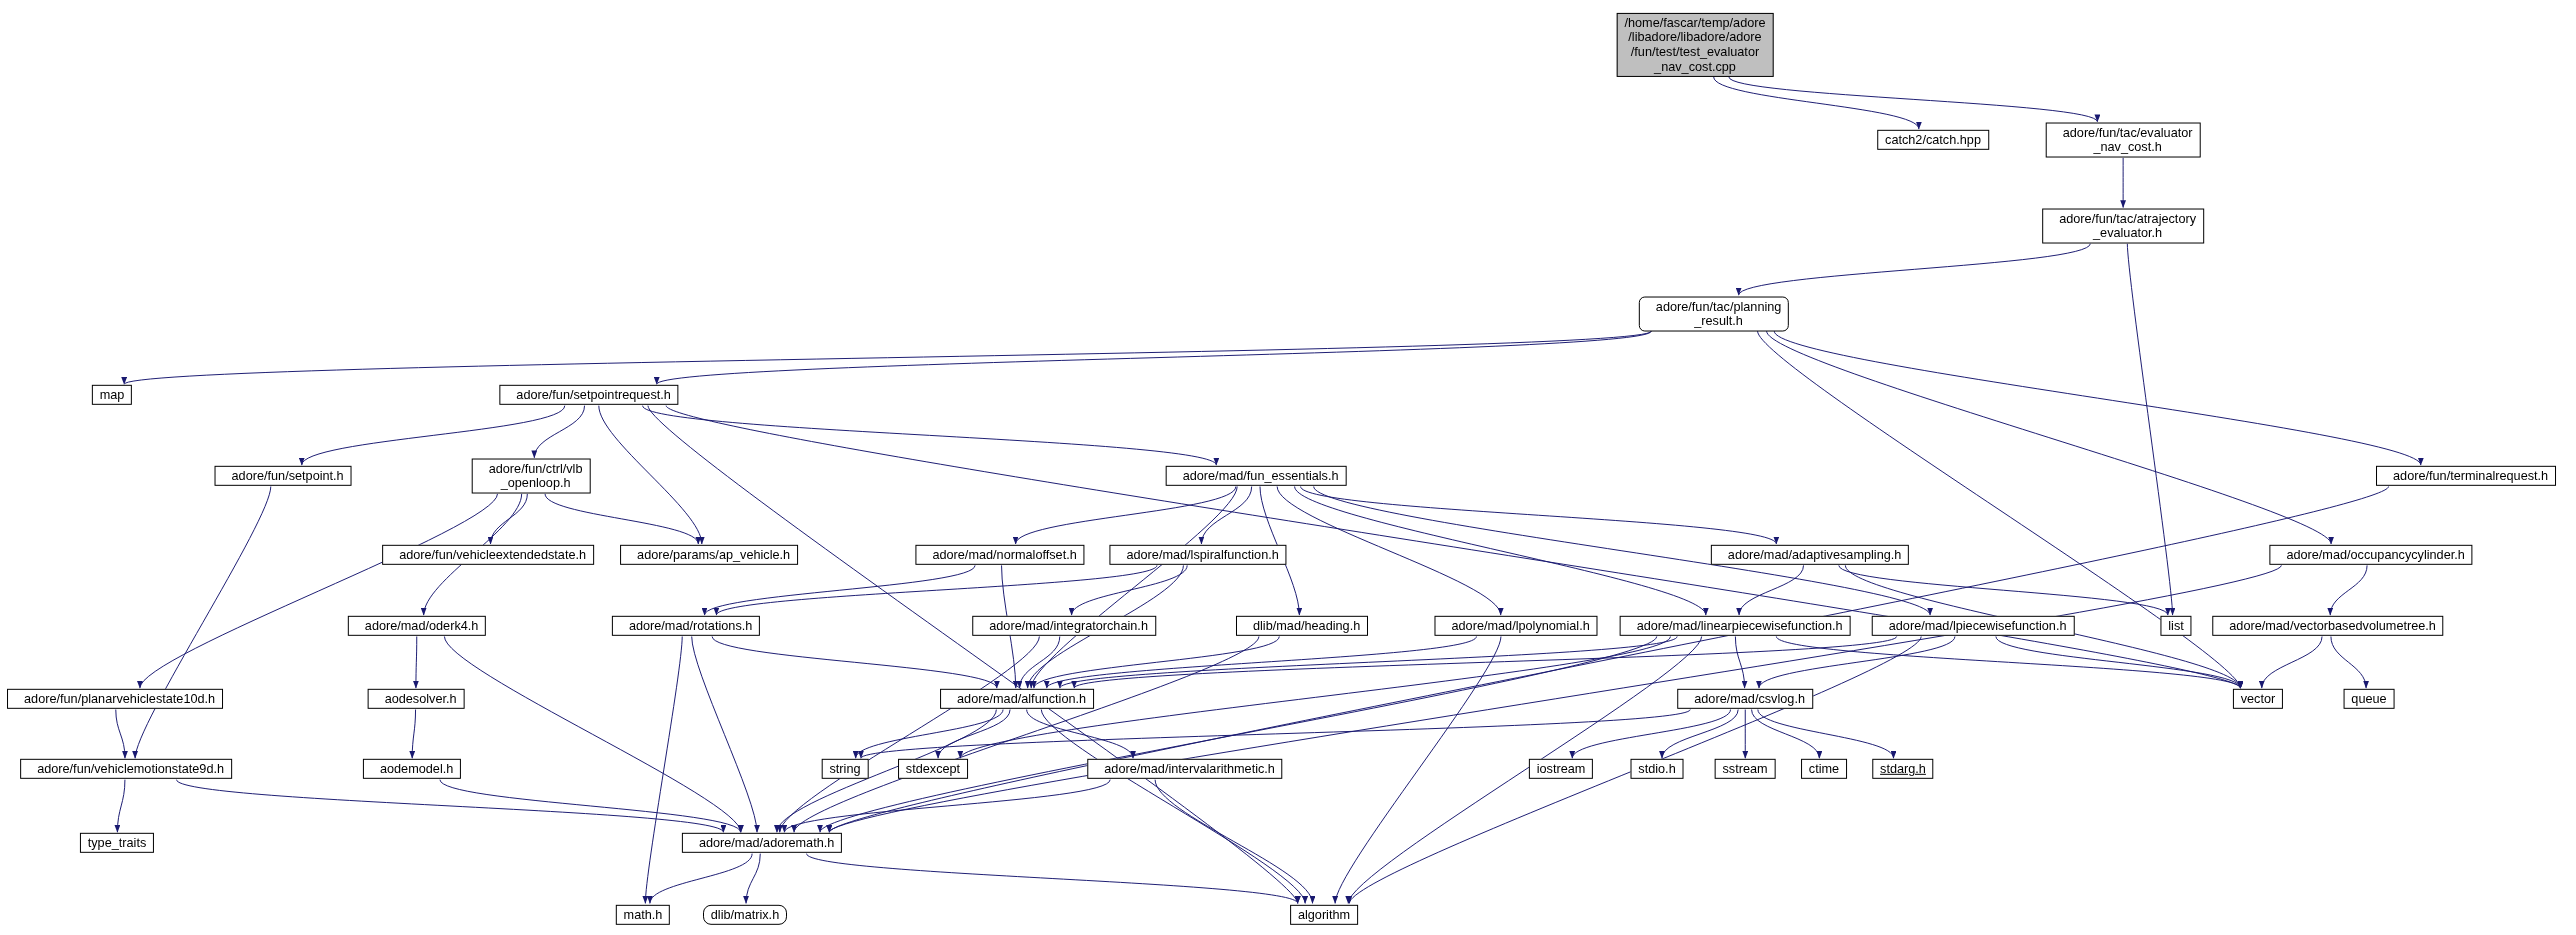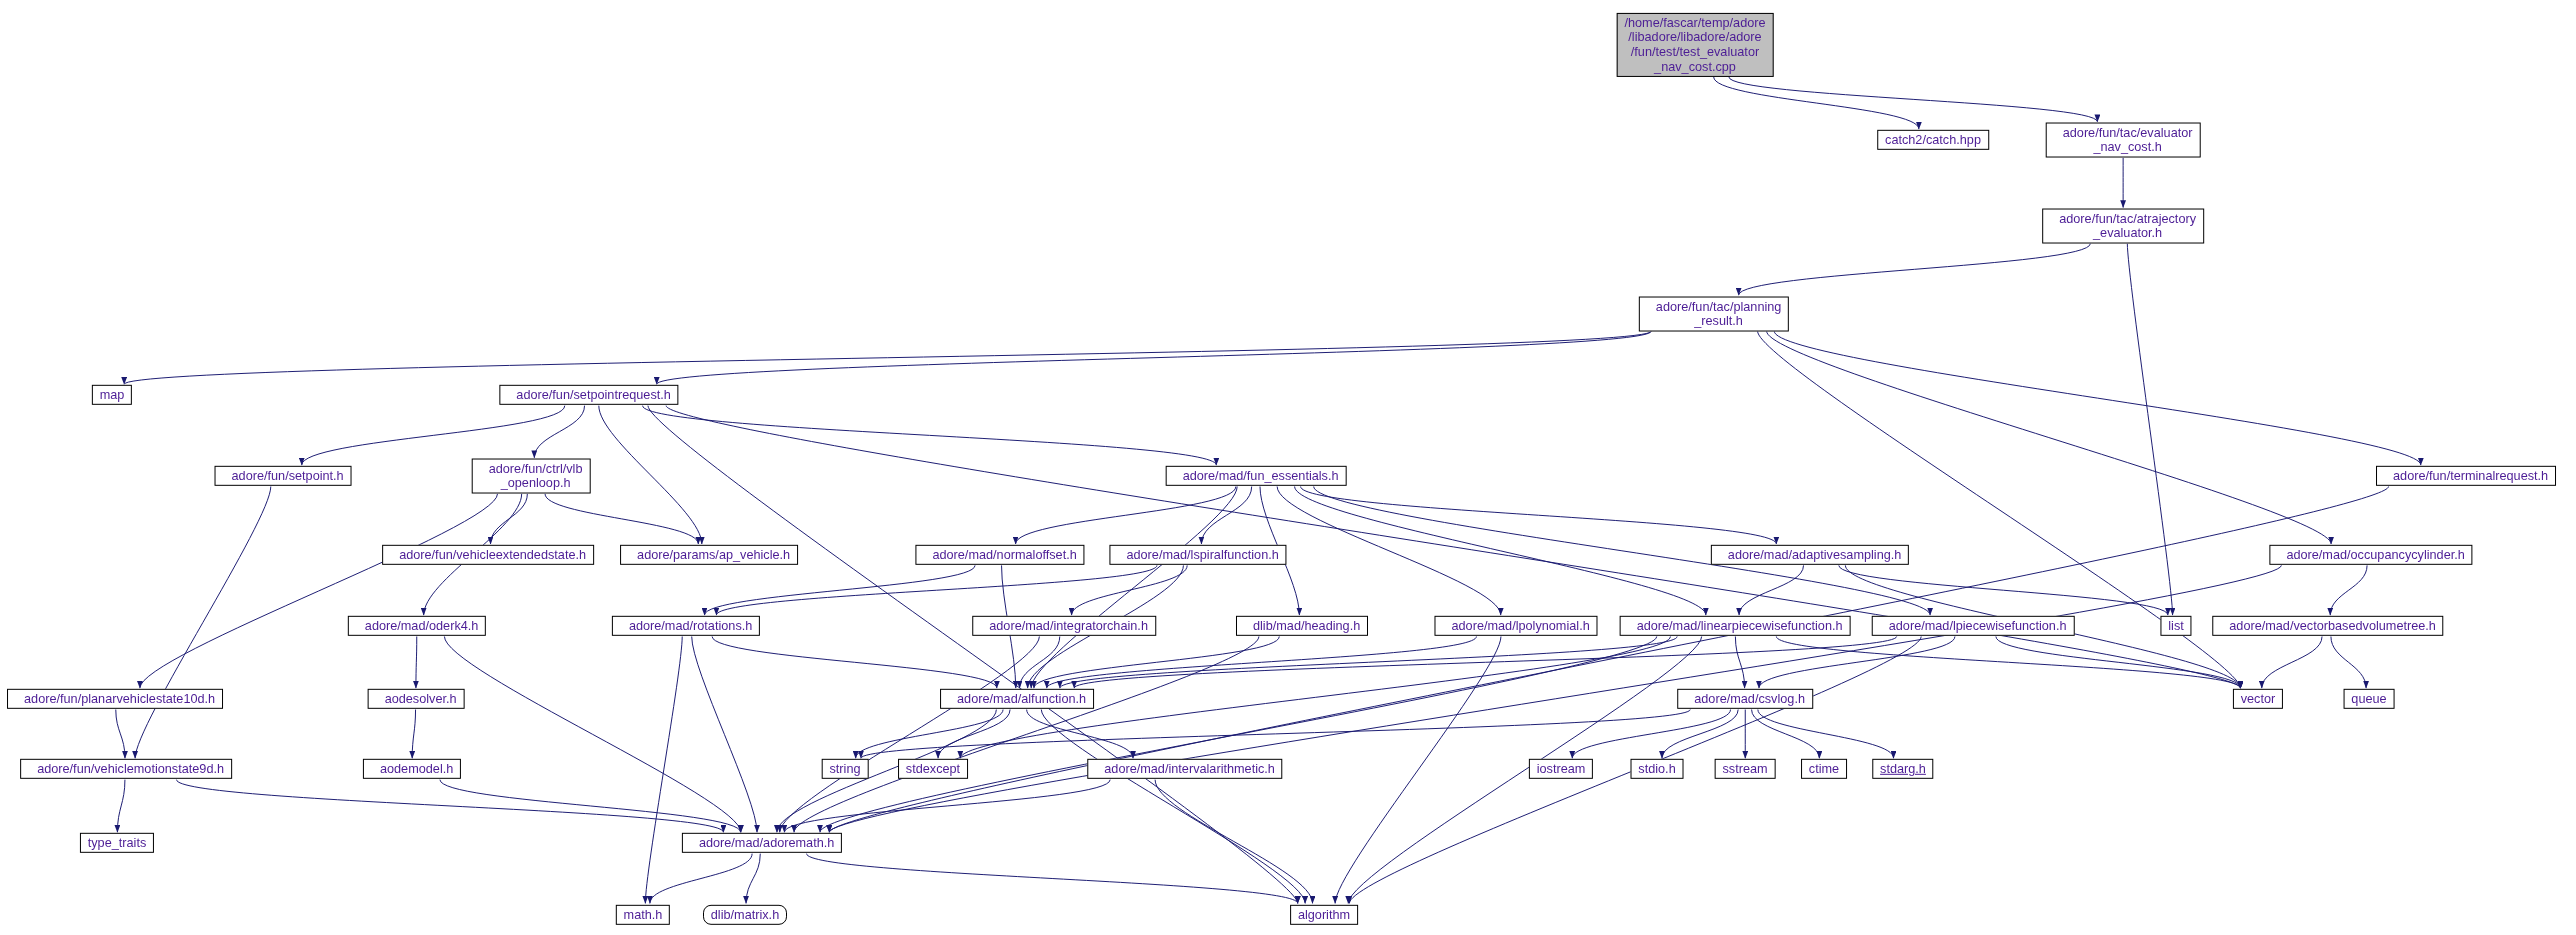--- a/index.html
+++ b/index.html
@@ -21,21 +21,21 @@
     top: 0;
     z-index: 1;
   }
   .gnode {
     position: absolute;
     transform: translate(-50%, -50%);
     z-index: 2;
     box-sizing: border-box;
     border: 1px solid #000000;
     background: #ffffff;
-    color: #4c1d95;
+    color: #000000;
     font-size: 12.7px;
     line-height: 14.6px;
     padding: 1.9px 6.8px;
     white-space: pre;
     text-align: center;
   }
   .gnode.root {
     background: #bfbfbf;
   }
   .gnode.clickable {
@@ -140,21 +140,21 @@
     </svg>
     <div class="gnode root" style="left: 1695px; top: 45px;">/home/fascar/temp/adore
 /libadore/libadore/adore
 /fun/test/test_evaluator
 _nav_cost.cpp</div>
     <div class="gnode" style="left: 1933px; top: 140px;">catch2/catch.hpp</div>
     <div class="gnode clickable" style="left: 2123px; top: 140px;">adore/fun/tac/evaluator
 _nav_cost.h</div>
     <div class="gnode clickable" style="left: 2123px; top: 226px;">adore/fun/tac/atrajectory
 _evaluator.h</div>
-    <div class="gnode clickable" style="left: 1714px; top: 314px;">adore/fun/tac/planning
+    <div class="gnode clickable" style="left: 1714px; top: 314px; border-radius: 6px;">adore/fun/tac/planning
 _result.h</div>
     <div class="gnode" style="left: 112px; top: 395px;">map</div>
     <div class="gnode clickable" style="left: 589px; top: 395px;">adore/fun/setpointrequest.h</div>
     <div class="gnode clickable" style="left: 283px; top: 476px;">adore/fun/setpoint.h</div>
     <div class="gnode clickable" style="left: 531px; top: 476px;">adore/fun/ctrl/vlb
 _openloop.h</div>
     <div class="gnode clickable" style="left: 1256px; top: 476px;">adore/mad/fun_essentials.h</div>
     <div class="gnode clickable" style="left: 2466px; top: 476px;">adore/fun/terminalrequest.h</div>
     <div class="gnode clickable" style="left: 488px; top: 555px;">adore/fun/vehicleextendedstate.h</div>
     <div class="gnode clickable" style="left: 709px; top: 555px;">adore/params/ap_vehicle.h</div>

